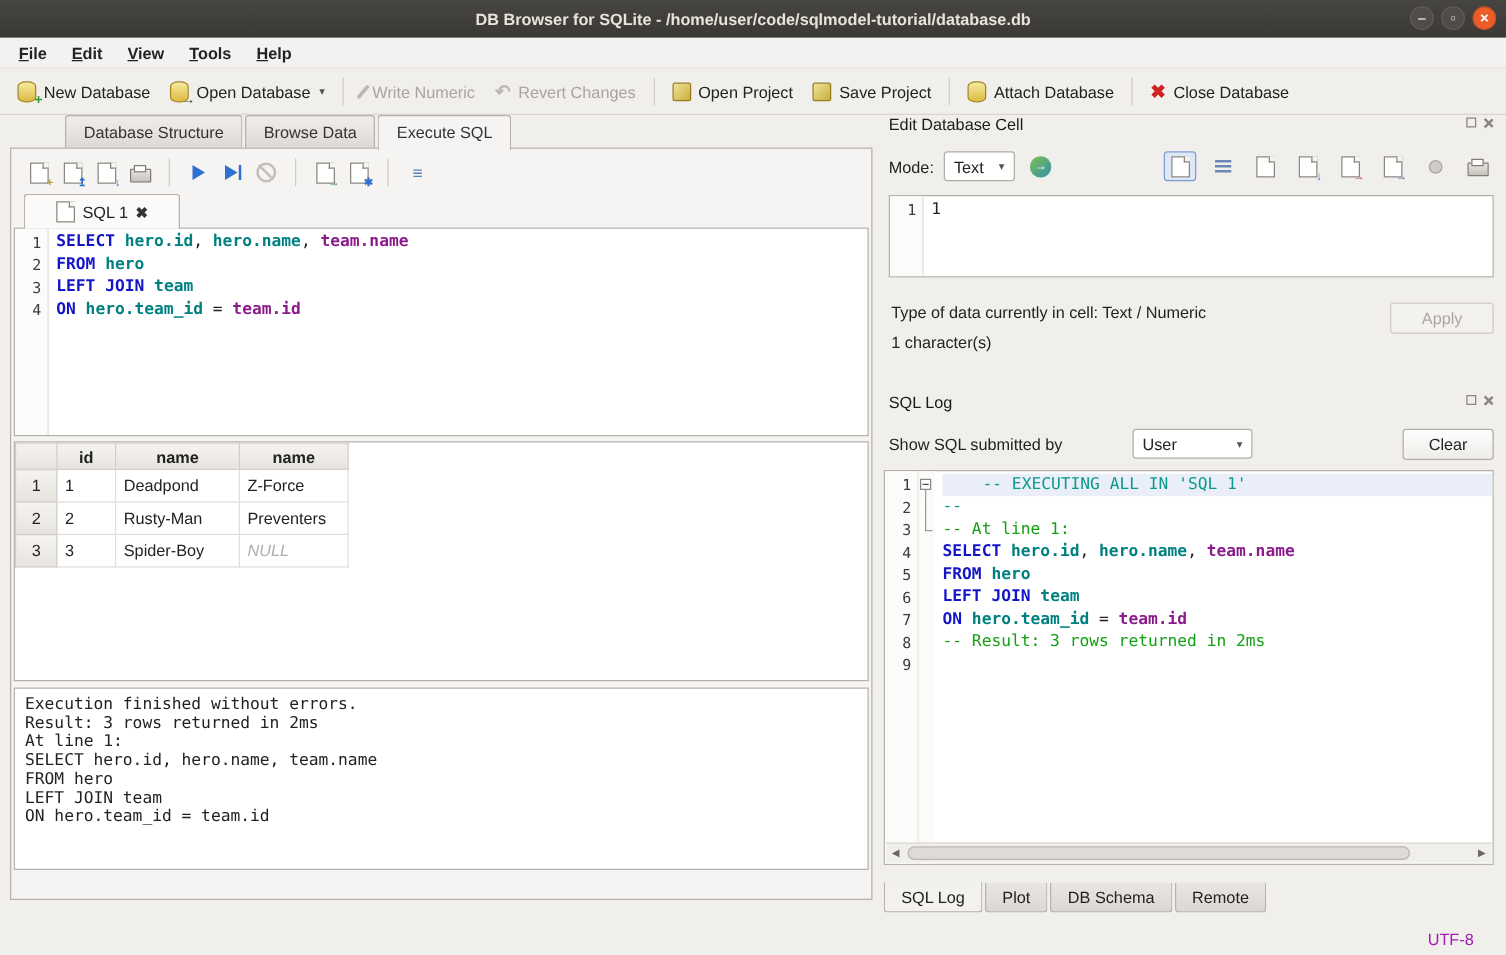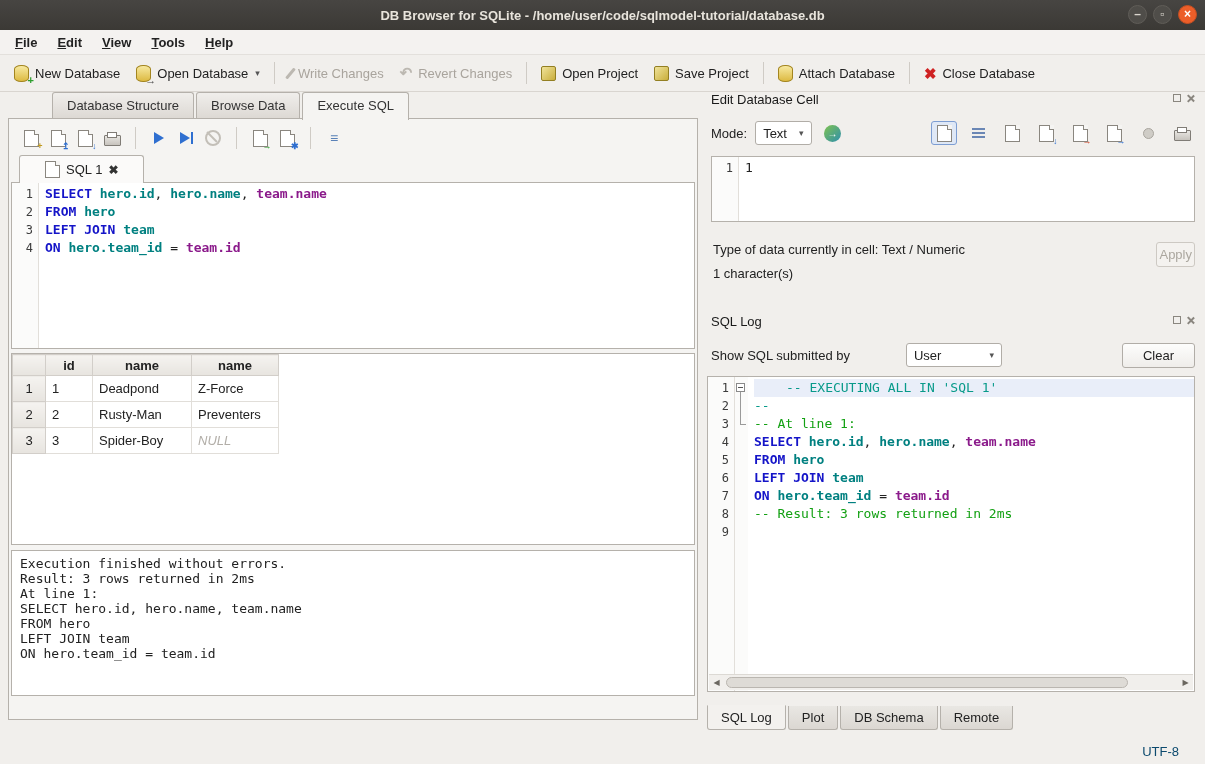--- a/index.html
+++ b/index.html
@@ -124,39 +124,39 @@
   .ci{width:24px;height:22px;display:flex;align-items:center;justify-content:center;border:1px solid transparent;border-radius:3px;}
   .ci.sel{background:#dfe8f6;border-color:#7d9dd2;}
   .bars{display:inline-block;width:13px;}
   .bars i{display:block;height:2px;background:#6b87b5;margin:2px 0;}
   .dot-gray{width:9px;height:9px;border-radius:50%;background:#cfccc6;border:1px solid #a9a59e;}
 
   .cell-box{position:absolute;left:6px;right:2px;top:66px;height:66px;}
   .info-row{position:absolute;left:8px;top:148px;line-height:24px;}
   .apply-btn{position:absolute;right:2px;top:152px;}
   .btn{background:linear-gradient(#fdfdfc,#efedea);border:1px solid #b1ada7;border-radius:3px;
-    padding:4px 2px;display:inline-block;}
+    padding:4px 24px;display:inline-block;}
   .btn.disabled{color:#aba79f;background:#f4f2ef;border-color:#cdc9c3;}
 
   .logctl-row{position:absolute;left:6px;right:2px;top:250px;height:30px;display:flex;align-items:center;gap:8px;}
   .log-box{position:absolute;left:2px;right:2px;top:286px;height:316px;}
   .hscroll{position:absolute;left:1px;right:1px;bottom:1px;height:15px;background:#f1efec;
     border-top:1px solid #dcd9d4;display:flex;align-items:center;}
   .hs-btn{width:15px;text-align:center;font-size:8px;color:#6b6760;}
   .hs-track{flex:1;position:relative;height:100%;}
   .hs-thumb{position:absolute;left:2px;top:2px;bottom:2px;width:88%;background:#dedbd6;
     border:1px solid #bab6b0;border-radius:6px;}
 
   .btabs{position:absolute;left:2px;top:616px;display:flex;gap:2px;}
   .btab{padding:4px 13px;border:1px solid #b5b1ab;border-top:none;border-radius:0 0 3px 3px;
     background:linear-gradient(#e9e7e3,#dbd7d2);}
   .btab.active{background:#f3f1ee;border-top:1px solid #f3f1ee;margin-top:-1px;}
 
   .statusbar{position:absolute;left:0;right:0;bottom:0;height:25px;display:flex;align-items:center;
-    justify-content:flex-end;padding-right:26px;color:#0c4a6e;}
+    justify-content:flex-end;padding-right:26px;color:#a21caf;}
 </style>
 </head>
 <body style="--kw: #1414c8; --id: #008080; --id2: #8b1a8b; --com: #13a113; --comt: #089a8a;">
 
 <div class="titlebar">
   <span>DB Browser for SQLite - /home/user/code/sqlmodel-tutorial/database.db</span>
   <div class="win-controls">
     <div class="win-btn">–</div>
     <div class="win-btn">▫</div>
     <div class="win-btn close">×</div>
@@ -181,21 +181,21 @@
   <div class="tb-btn">
     <span class="icon-db">
         <span class="ov dark">→</span>
       </span>
     <span>Open Database</span>
     <span class="dd-arrow">▾</span>
   </div>
   <div class="tb-sep"></div>
   <div class="tb-btn disabled">
     <span class="pencil-gray"></span>
-    <span>Write Changes</span>
+    <span>Write Numeric</span>
   </div>
   <div class="tb-btn disabled">
     <span class="undo-gray">↶</span>
     <span>Revert Changes</span>
   </div>
   <div class="tb-sep"></div>
   <div class="tb-btn">
     <span class="icon-pkg"></span>
     <span>Open Project</span>
   </div>

